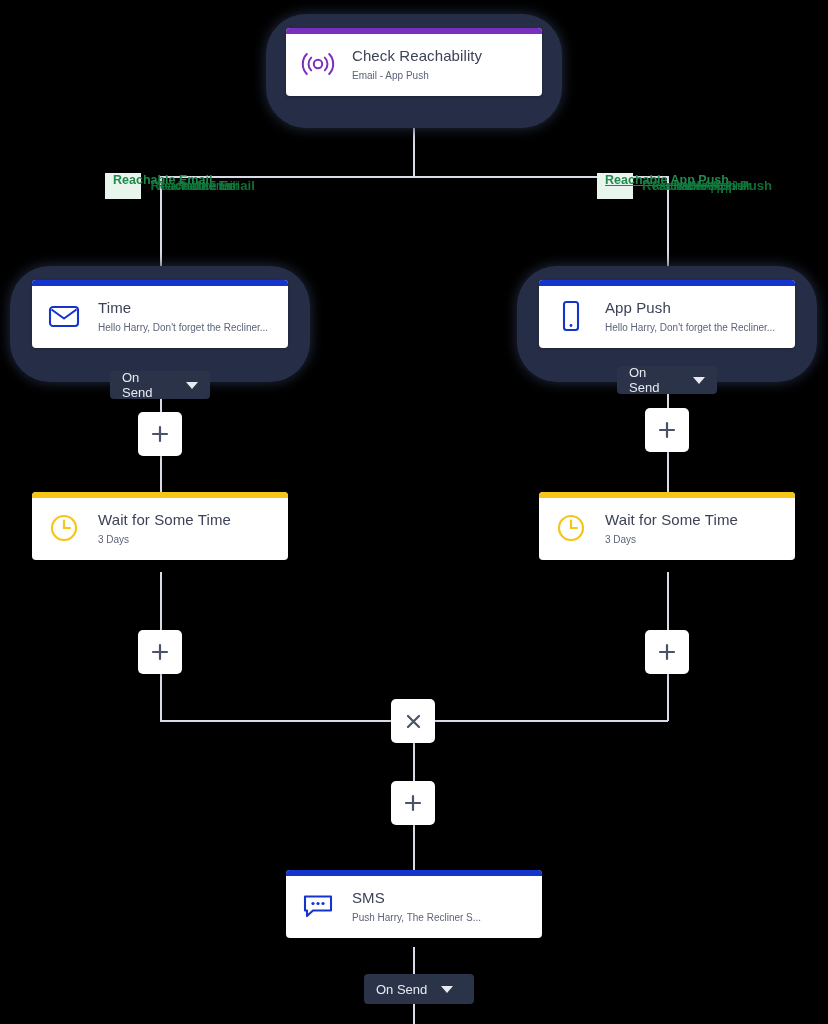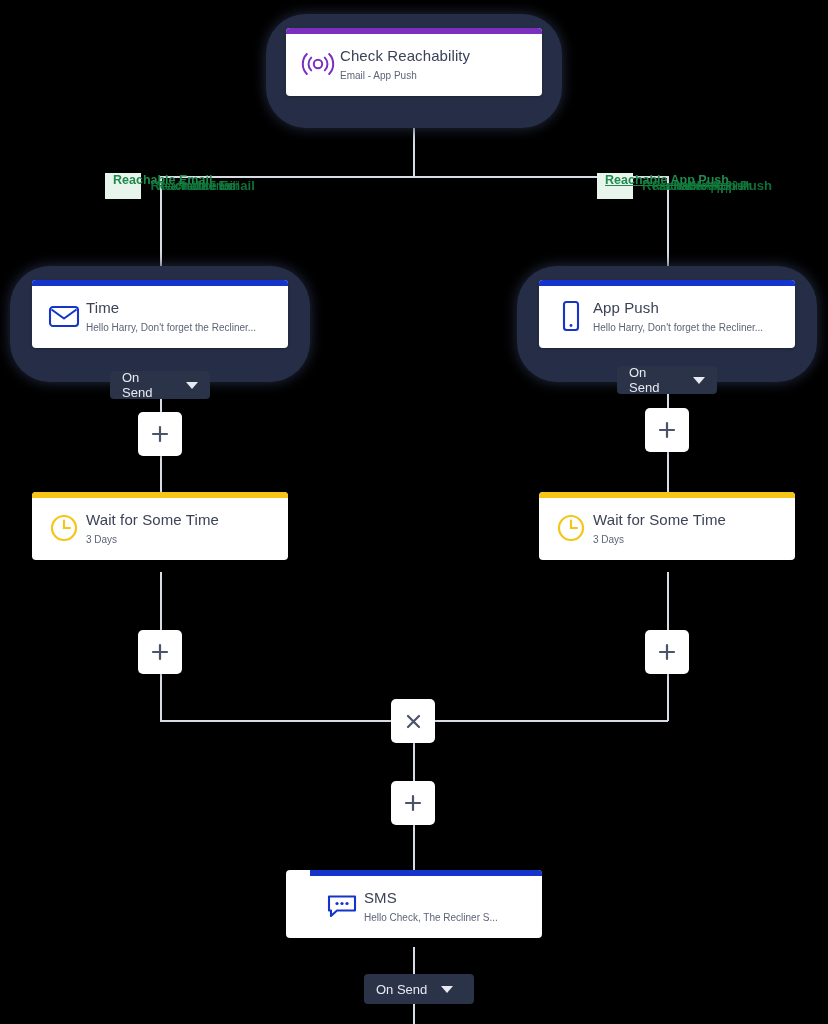--- a/index.html
+++ b/index.html
@@ -30,21 +30,21 @@
     position: absolute;
     background: #ffffff;
     border-radius: 4px;
     overflow: hidden;
     box-shadow: 0 1px 3px rgba(0,0,0,.25);
   }
   .node-bar { height: 6px; width: 100%; }
   .node-body {
     display: flex; align-items: center;
     padding: 12px 14px 14px 14px;
-    gap: 4px;
+    gap: 16px;
   }
   .node-icon { flex: 0 0 auto; width: 36px; height: 36px; display: flex; align-items: center; justify-content: center; }
   .node-text { display: flex; flex-direction: column; gap: 6px; min-width: 0; }
   .node-title { font-size: 15px; color: #3c4257; letter-spacing: .1px; }
   .node-sub { font-size: 10px; color: #5d6478; white-space: nowrap; overflow: hidden; text-overflow: ellipsis; }
 
   
   .pill {
     position: absolute;
     height: 28px;
@@ -266,34 +266,34 @@
       <path d="M3 3l11 11M14 3L3 14"></path>
     </svg>
   </div>
 
   <div class="sq" style="left:391px; top:781px;">
     <svg width="18" height="18" viewBox="0 0 18 18" stroke="#4a5368" stroke-width="2.2" stroke-linecap="round">
       <path d="M9 2v14M2 9h14"></path>
     </svg>
   </div>
 
-  <div class="node" style="left:286px; top:870px; width:256px;padding-left:24px;">
+  <div class="node" style="left:286px; top:870px; width:256px;">
     <div class="node-bar" style="background:#1434CB;"></div>
     <div class="node-body">
       <div class="node-icon">
         <svg width="32" height="28" viewBox="0 0 32 28" fill="none" stroke="#1434CB" stroke-width="2.1" stroke-linejoin="round">
           <path d="M3 4.5h26v14H11l-6 5.5v-5.5H3z"></path>
           <circle cx="11" cy="11.5" r="1.6" fill="#1434CB" stroke="none"></circle>
           <circle cx="16" cy="11.5" r="1.6" fill="#1434CB" stroke="none"></circle>
           <circle cx="21" cy="11.5" r="1.6" fill="#1434CB" stroke="none"></circle>
         </svg>
       </div>
       <div class="node-text" style="max-width:190px;">
         <div class="node-title">SMS</div>
-        <div class="node-sub">Hello Check, The Recliner S...</div>
+        <div class="node-sub">Push Harry, The Recliner S...</div>
       </div>
     </div>
   </div>
   <div class="pill" style="left:364px; top:974px; width:110px; height:30px;">
     <span>On Send</span>
     <span class="caret"></span>
   </div>
 
 </div>
 

